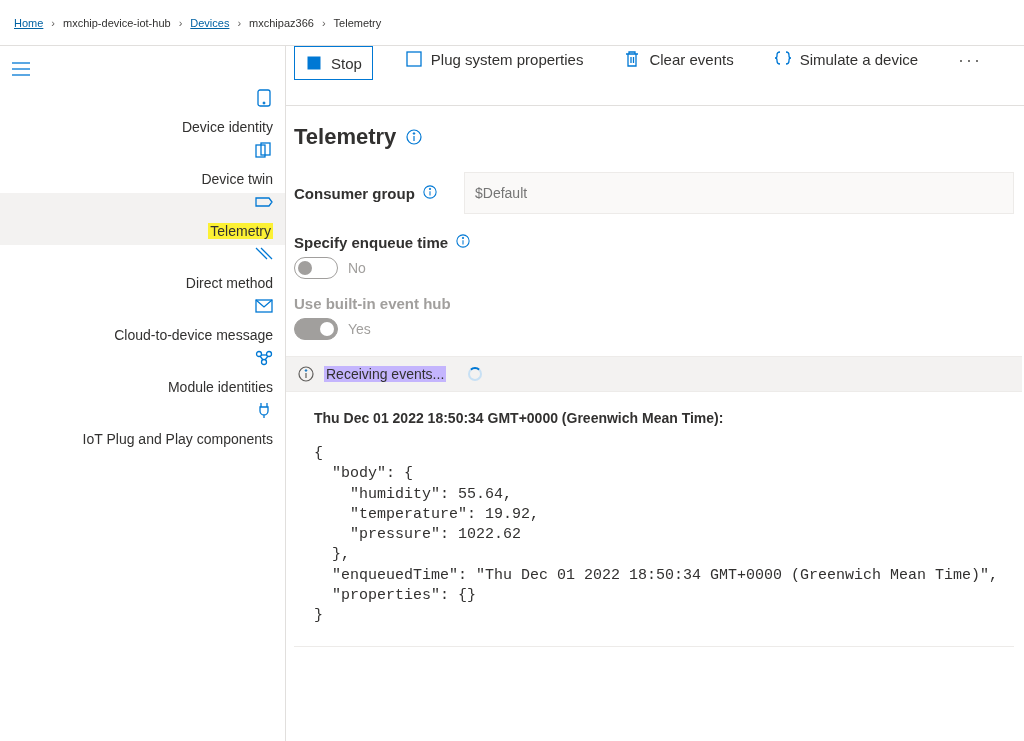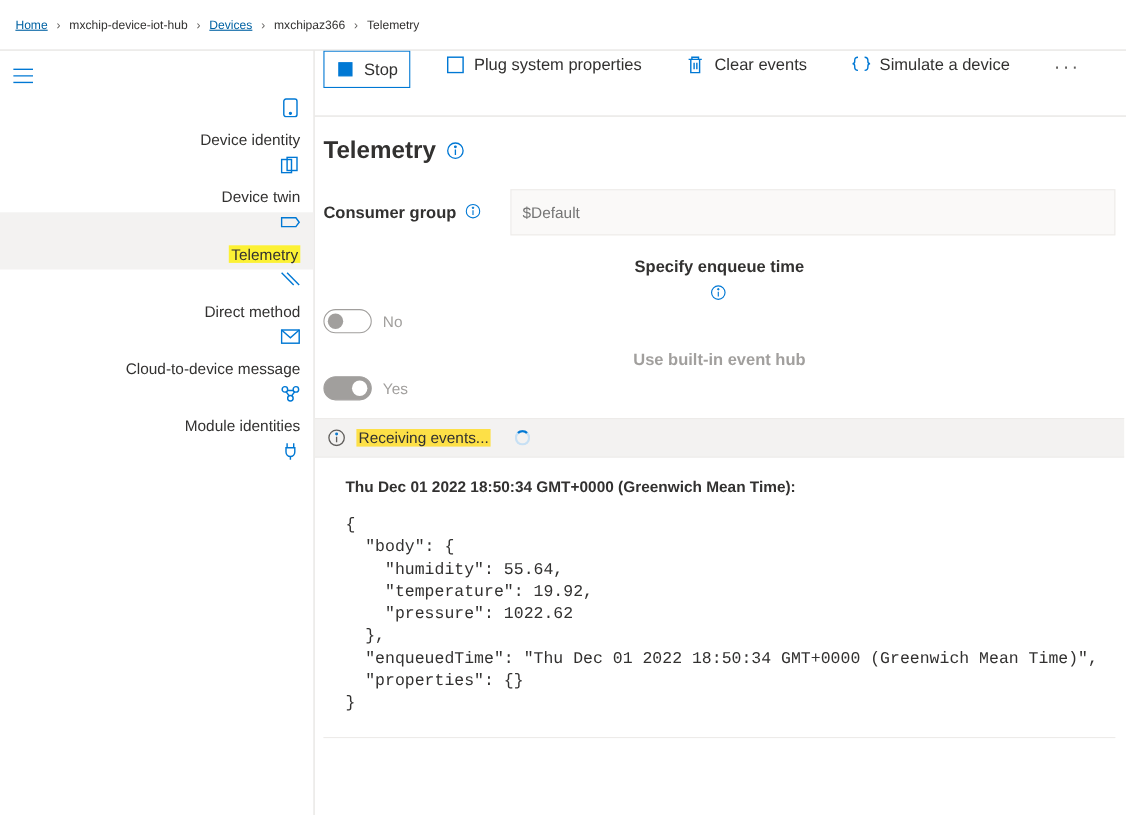--- a/index.html
+++ b/index.html
@@ -87,21 +87,21 @@
   .text-input {
     flex:1; height: 42px;
     background: #faf9f8;
     border: 1px solid #edebe9;
     padding: 0 10px;
     color:#a19f9d;
     font-size: 14px;
   }
 
   .toggle-block { margin-bottom: 16px; }
-  .toggle-block .label { font-size: 15px; font-weight: 600; margin-bottom: 6px; display:flex; gap:8px; align-items:center;flex-direction:column;}
+  .toggle-block .label { font-size: 15px; font-weight: 600; margin-bottom: 6px; display:flex; gap:8px; }
   .toggle-block.disabled .label { color:#323130; }
   .toggle-block.disabled.faded .label { color:#a19f9d; }
   .toggle-row { display:flex; align-items:center; gap:10px; }
   .toggle {
     width: 44px; height: 22px; border:1px solid #a19f9d; border-radius: 11px;
     position: relative;
     background: #fff;
   }
   .toggle.off .knob {
     position:absolute; left:3px; top:3px; width:14px; height:14px; border-radius:50%; background:#a19f9d;
@@ -115,21 +115,21 @@
   
   .status-bar {
     background:#f3f2f1;
     border-top: 1px solid #edebe9;
     border-bottom: 1px solid #edebe9;
     height: 36px;
     display:flex; align-items:center; gap:10px;
     padding: 0 12px;
     margin: 0 -8px 18px -8px;
   }
-  .status-bar .status-text { background:#fde047; padding:0 2px; }
+  .status-bar .status-text { background:#c4b5fd; padding:0 2px; }
   .spinner {
     width:14px; height:14px; border:2px solid #c7e0f4; border-top-color:#0078d4; border-radius:50%;
     margin-left: 12px;
   }
 
   
   .event-block { padding: 0 10px 20px 20px; border-bottom:1px solid #edebe9;}
   .event-ts { font-weight:700; font-size:14px; margin-bottom:18px;}
   .event-json {
     font-family: "Consolas","Courier New",monospace;
@@ -227,20 +227,21 @@
       </span>
       <span>Module identities</span>
     </div>
 
     <div class="side-item">
       <span class="side-icon">
         <svg width="18" height="18" viewBox="0 0 18 18">
             <path d="M6 2 v4 M12 2 v4 M5 6 h8 v4 a4 4 0 0 1 -8 0 z M9 14 v3" stroke-width="1.3"></path>
           </svg>
       </span>
+      <span>IoT Plug and Play components</span>
     </div>
   </div>
 
   <div class="main">
 
     <div class="toolbar">
       <div class="tbtn boxed">
         <span class="ticon">
           <svg width="14" height="14" viewBox="0 0 14 14">
               <rect x="1" y="1" width="12" height="12"></rect>

